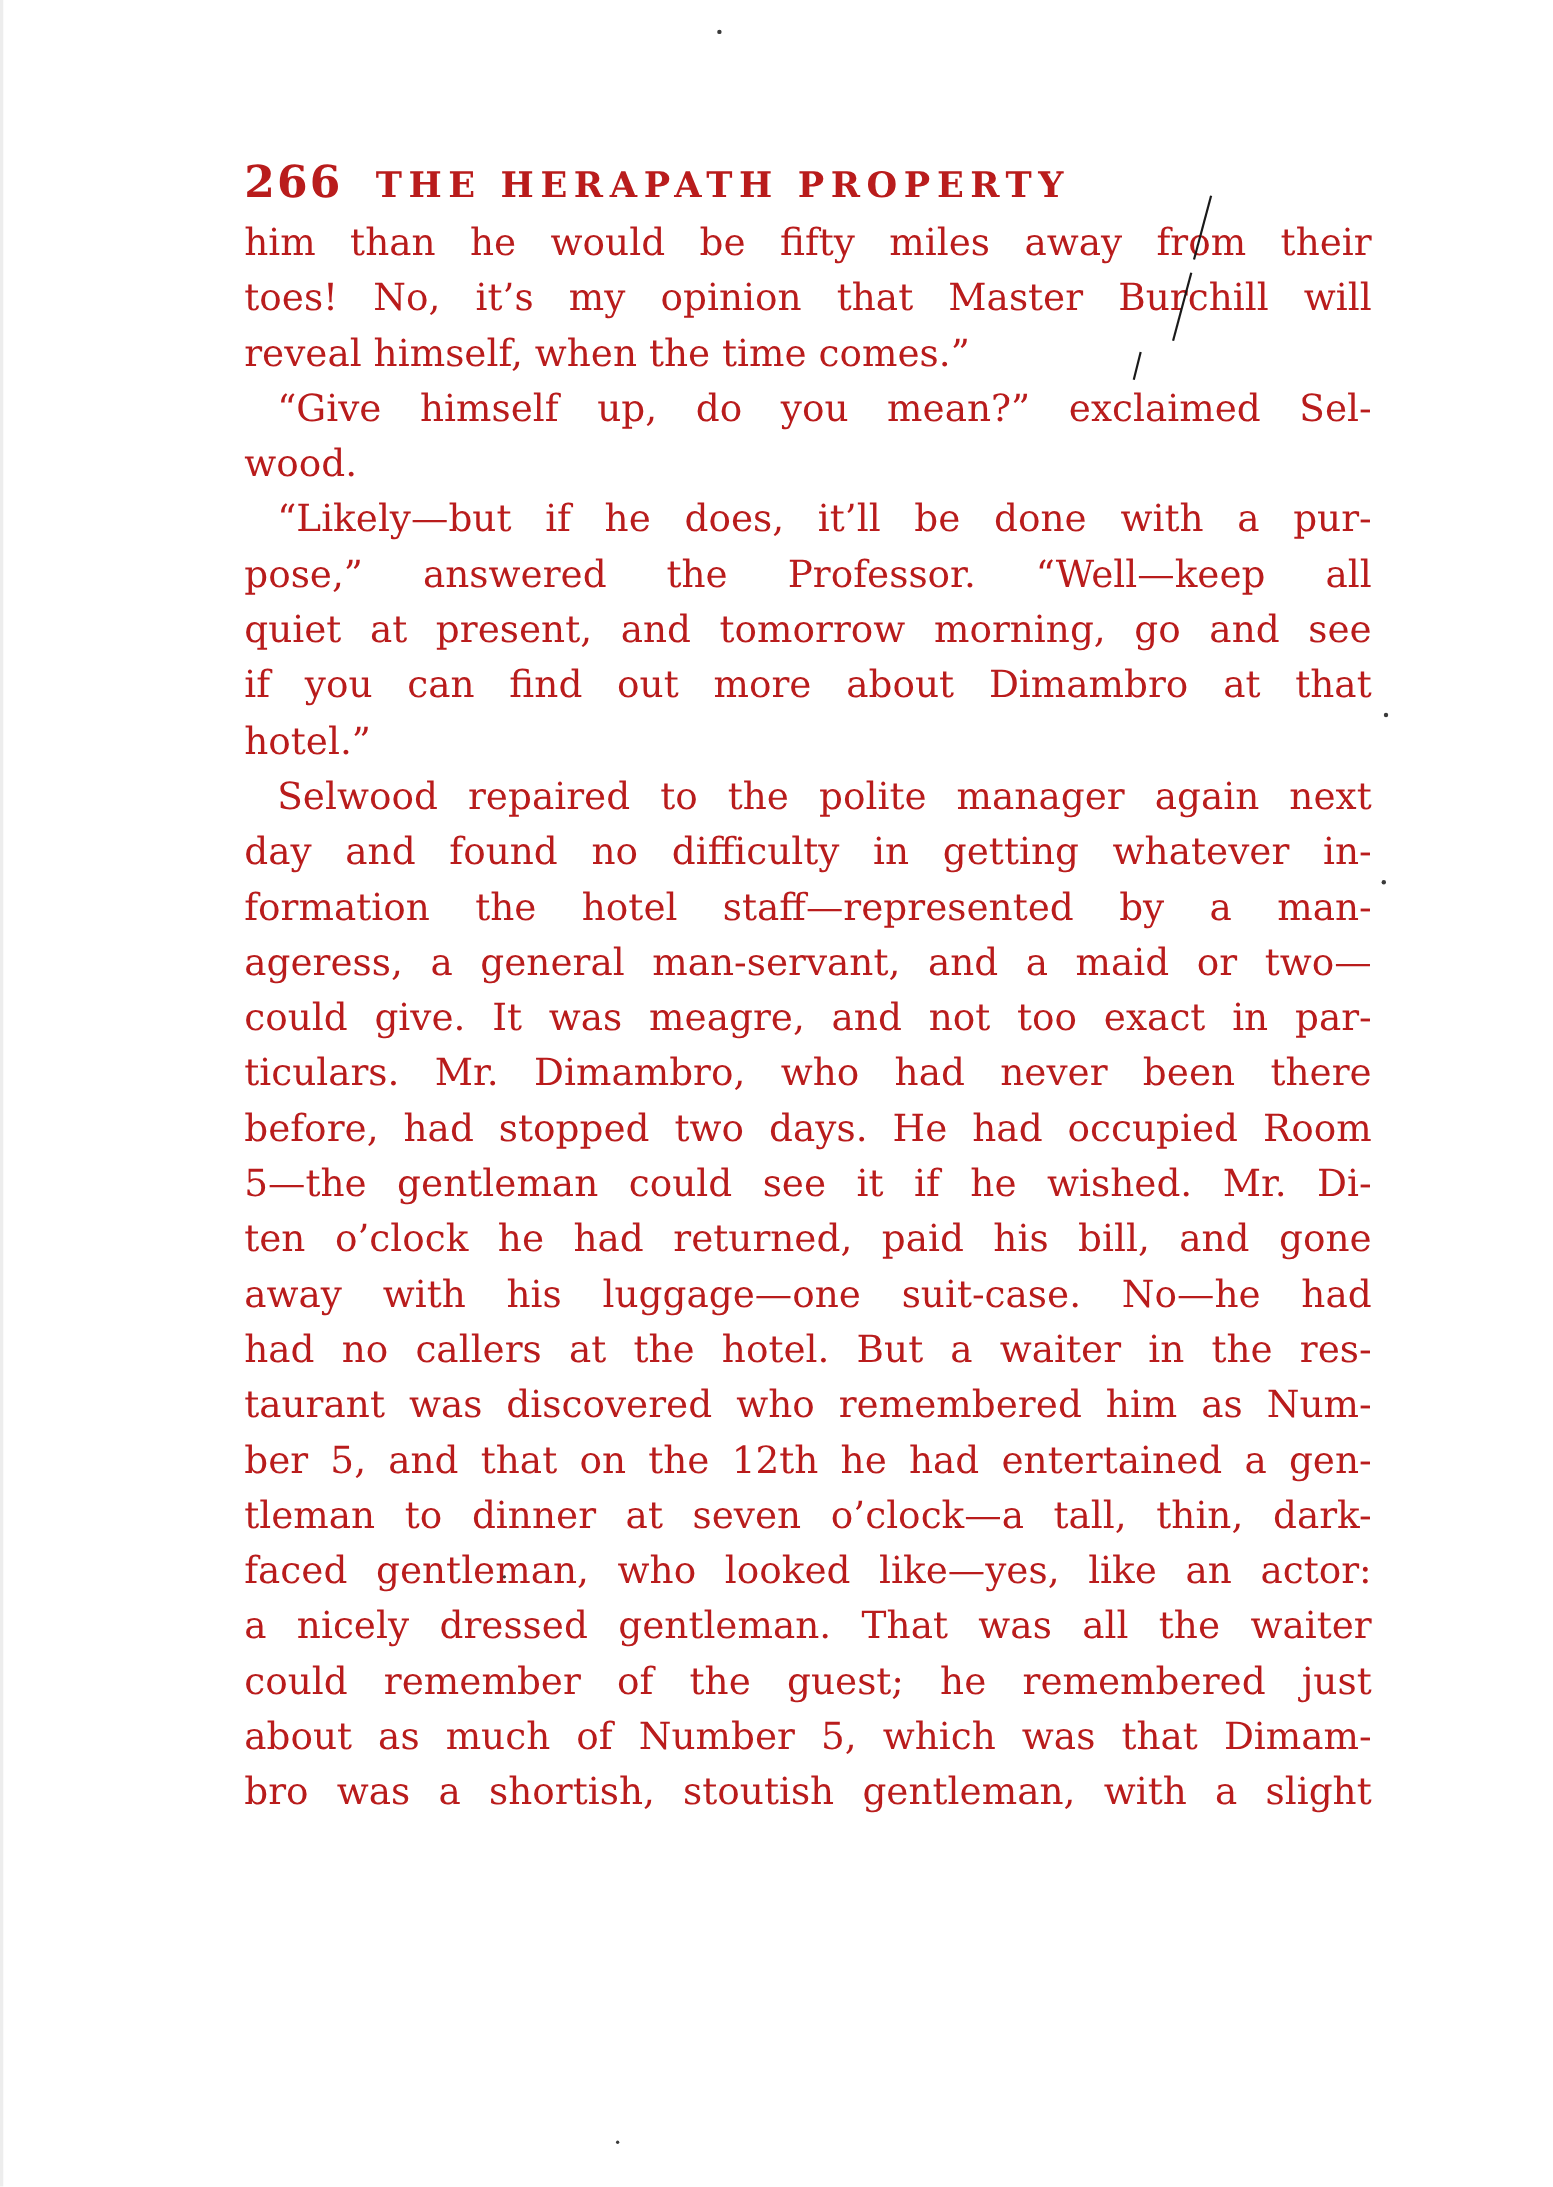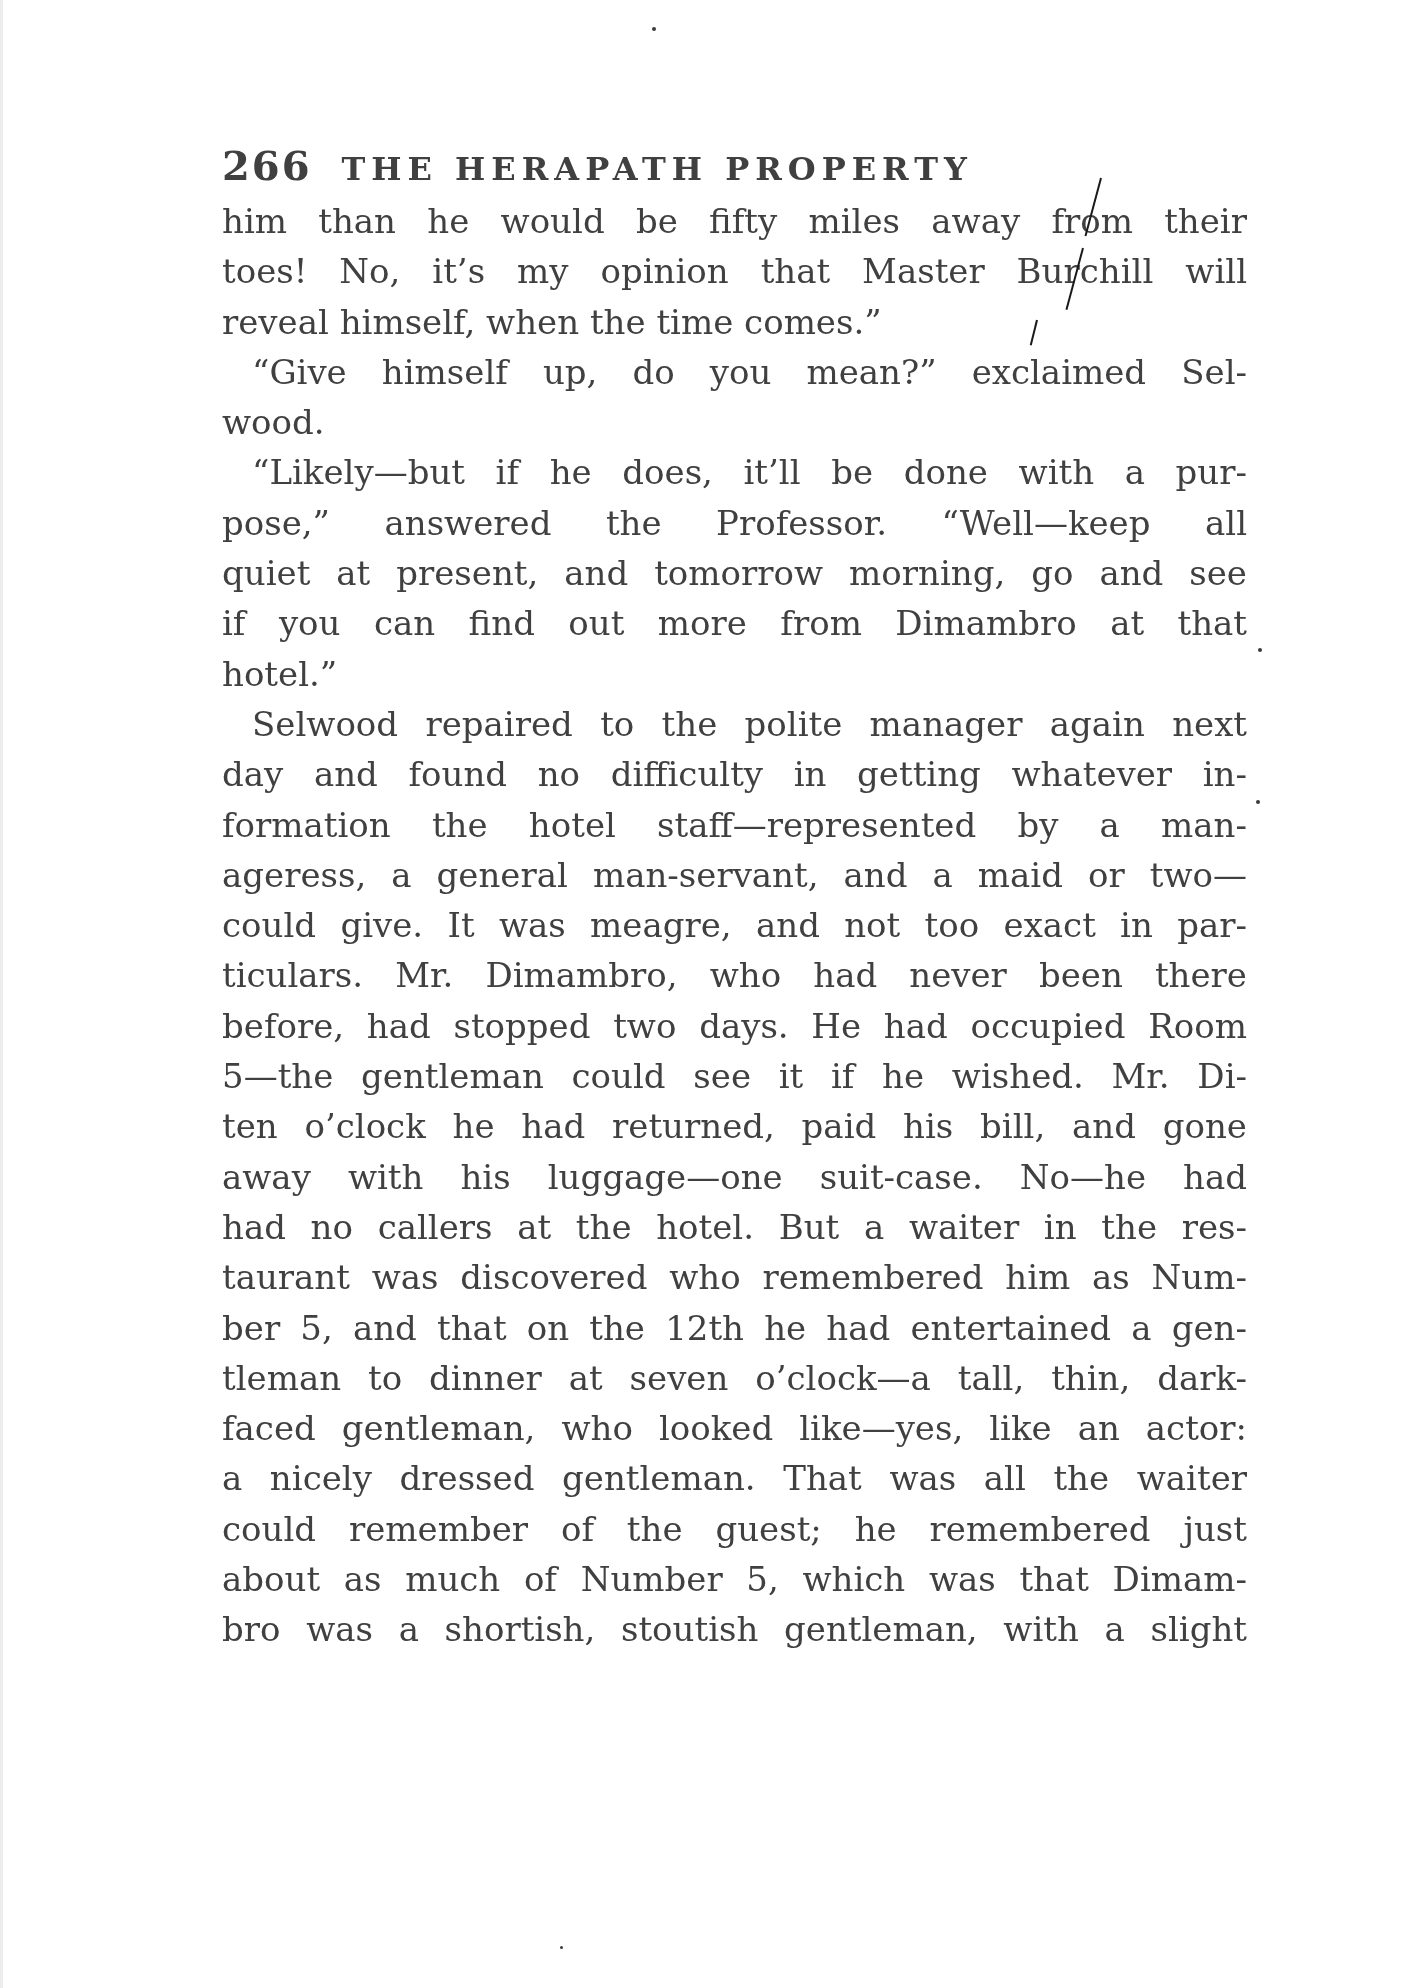--- a/index.html
+++ b/index.html
@@ -7,21 +7,21 @@
     padding: 0;
     background: #ffffff;
   }
   .page {
     position: relative;
     width: 1412px;
     height: 1988px;
     background: #ffffff;
     overflow: hidden;
     font-family: "DejaVu Serif", "Liberation Serif", serif;
-    color: #404040;
+    color: #b91c1c;
   }
   .edge-strip {
     position: absolute;
     left: 0; top: 0;
     width: 3px; height: 100%;
     background: #ededed;
   }
   .page-header {
     position: absolute;
     left: 222px;
@@ -89,21 +89,21 @@
 
   <main class="body-text">
     <div class="line j">him than he would be fifty miles away from their</div>
     <div class="line j">toes!  No, it’s my opinion that Master Burchill will</div>
     <div class="line">reveal himself, when the time comes.”</div>
     <div class="line j ind">“Give himself up, do you mean?” exclaimed Sel-</div>
     <div class="line">wood.</div>
     <div class="line j ind">“Likely—but if he does, it’ll be done with a pur-</div>
     <div class="line j">pose,” answered the Professor.  “Well—keep all</div>
     <div class="line j">quiet at present, and tomorrow morning, go and see</div>
-    <div class="line j">if you can find out more from Dimambro at that</div>
+    <div class="line j">if you can find out more about Dimambro at that</div>
     <div class="line">hotel.”</div>
     <div class="line j ind">Selwood repaired to the polite manager again next</div>
     <div class="line j">day and found no difficulty in getting whatever in-</div>
     <div class="line j">formation the hotel staff—represented by a man-</div>
     <div class="line j">ageress, a general man-servant, and a maid or two—</div>
     <div class="line j">could give.  It was meagre, and not too exact in par-</div>
     <div class="line j">ticulars.  Mr. Dimambro, who had never been there</div>
     <div class="line j">before, had stopped two days.  He had occupied Room</div>
     <div class="line j">5—the gentleman could see it if he wished.  Mr. Di-</div>
     <div class="line j">ten o’clock he had returned, paid his bill, and gone</div>

